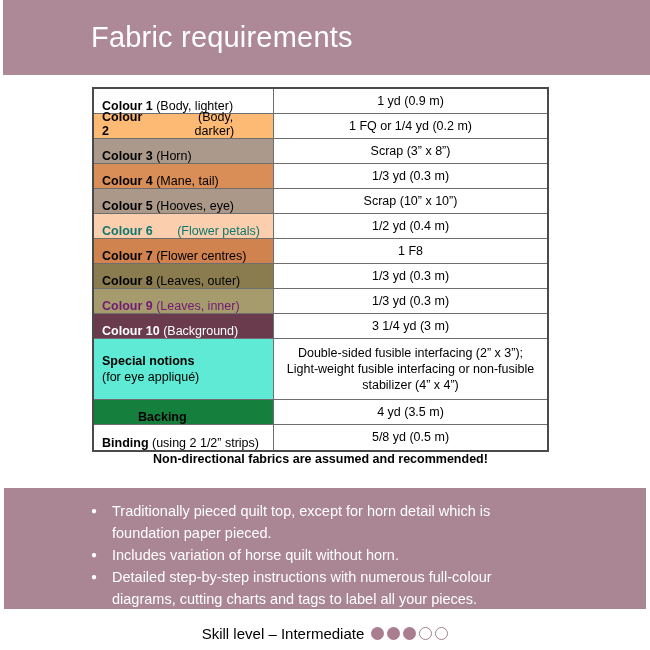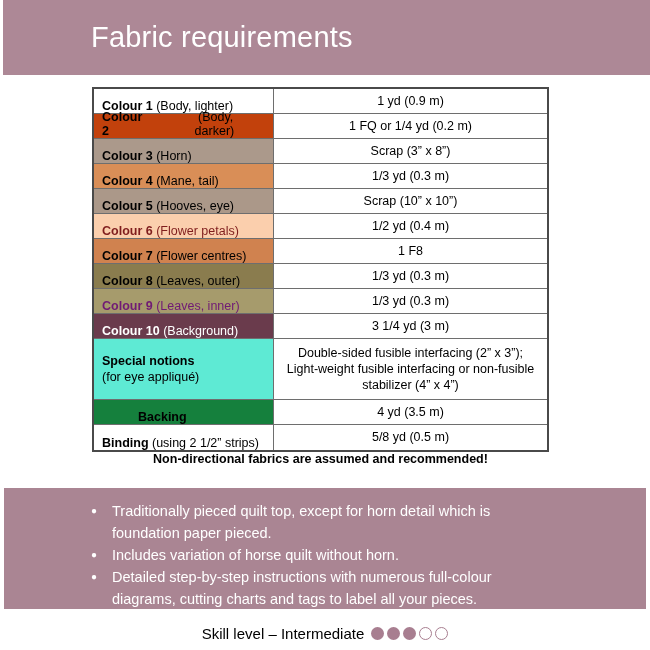--- a/index.html
+++ b/index.html
@@ -64,21 +64,21 @@
 
 <div class="ftable">
   <div class="trow">
     <div class="cl" style="background-color: rgb(255, 255, 255); color: rgb(0, 0, 0);">
         <b>Colour 1</b>
         <span> (Body, lighter)</span>
       </div>
     <div class="cv">1 yd (0.9 m)</div>
   </div>
   <div class="trow">
-    <div class="cl" style="background-color: #c2410c; color: rgb(0, 0, 0); gap: 44px;">
+    <div class="cl" style="background-color: #fdba74; color: rgb(0, 0, 0); gap: 44px;">
         <b>Colour 2</b>
         <span> (Body, darker)</span>
       </div>
     <div class="cv">1 FQ or 1/4 yd (0.2 m)</div>
   </div>
   <div class="trow">
     <div class="cl" style="background-color: rgb(171, 153, 139); color: rgb(0, 0, 0);">
         <b>Colour 3</b>
         <span> (Horn)</span>
       </div>
@@ -92,21 +92,21 @@
     <div class="cv">1/3 yd (0.3 m)</div>
   </div>
   <div class="trow">
     <div class="cl" style="background-color: rgb(171, 152, 137); color: rgb(0, 0, 0);">
         <b>Colour 5</b>
         <span> (Hooves, eye)</span>
       </div>
     <div class="cv">Scrap (10” x 10”)</div>
   </div>
   <div class="trow">
-    <div class="cl" style="background-color: rgb(251, 207, 173); color: #7f1d1d;">
+    <div class="cl" style="background-color: rgb(251, 207, 173); color: #0f766e; gap: 21px;">
         <b>Colour 6</b>
         <span> (Flower petals)</span>
       </div>
     <div class="cv">1/2 yd (0.4 m)</div>
   </div>
   <div class="trow">
     <div class="cl" style="background-color: rgb(208, 130, 79); color: rgb(0, 0, 0);">
         <b>Colour 7</b>
         <span> (Flower centres)</span>
       </div>

